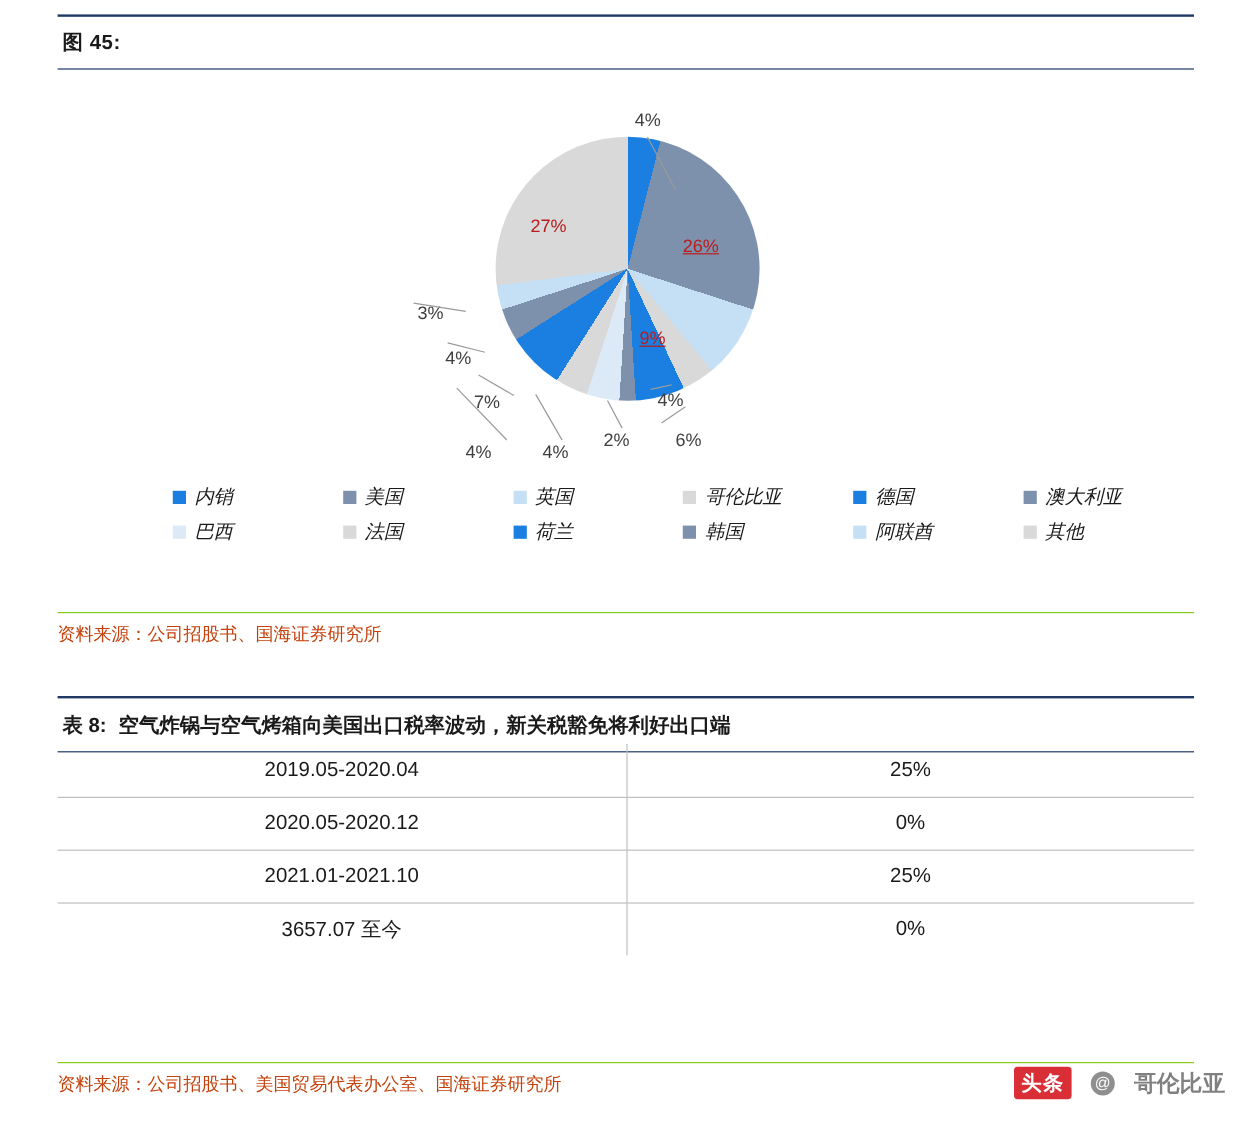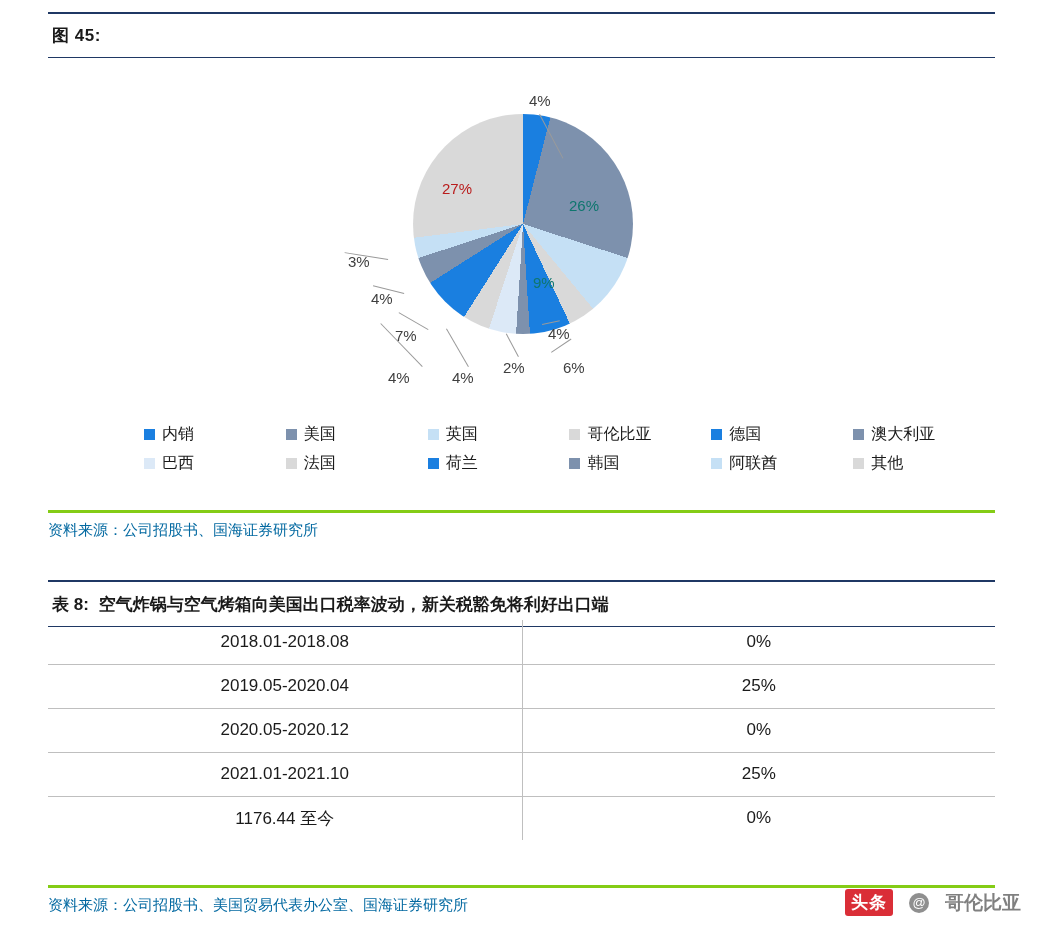--- a/index.html
+++ b/index.html
@@ -50,35 +50,36 @@
   .pie {
     width: 220px; height: 220px;
     border-radius: 50%;
   }
   .slice-label {
     position: absolute;
     font-size: 15px;
     color: #3f3f3f;
     white-space: nowrap;
   }
-  .slice-label.inner { color: #0f766e; }
+  .slice-label.inner { color: #b91c1c; text-decoration: underline; }
   .slice-label.inner-dark { color: #b91c1c; }
 
   .leader {
     position: absolute;
     background: #9a9a9a;
     height: 1px;
     transform-origin: 0 0;
   }
 
   
   .legend {
     position: absolute;
-    left: 48px; top: 424px;
+    left: 48px; top: 404px;
     width: 947px;
+    font-style: italic;
   }
   .legend-row {
     display: flex;
     margin-bottom: 8px;
     padding-left: 96px;
   }
   .legend-item {
     display: flex;
     align-items: center;
     width: 144px;
@@ -90,23 +91,23 @@
     flex: 0 0 auto;
   }
   .legend-text { white-space: nowrap; }
 
   
   .source-line {
     position: absolute;
     left: 48px;
     width: 947px;
     font-size: 15px;
-    color: #0369a1;
+    color: #c2410c;
     padding-top: 8px;
-    border-top: 3px solid #84cc16;
+    border-top: 1px solid #84cc16;
   }
   #src1 { top: 510px; }
   #src2 { top: 885px; }
 
   
   .tbl-title-bar {
     position: absolute;
     left: 48px; top: 580px; width: 947px;
     border-top: 2px solid #1f3864;
     border-bottom: 1px solid #1f3864;
@@ -288,37 +289,33 @@
 <div class="source-line" id="src1">资料来源：公司招股书、国海证券研究所</div>
 
 <div class="tbl-title-bar">
   <span class="tbl-title-label">表 8:</span>
   <span class="tbl-title-text">空气炸锅与空气烤箱向美国出口税率波动，新关税豁免将利好出口端</span>
 </div>
 
 <table class="data-table">
   <tbody>
     <tr>
-      <td class="period">2018.01-2018.08</td>
-      <td>0%</td>
-    </tr>
-    <tr>
       <td class="period">2019.05-2020.04</td>
       <td>25%</td>
     </tr>
     <tr>
       <td class="period">2020.05-2020.12</td>
       <td>0%</td>
     </tr>
     <tr>
       <td class="period">2021.01-2021.10</td>
       <td>25%</td>
     </tr>
     <tr>
-      <td class="period">1176.44 至今</td>
+      <td class="period">3657.07 至今</td>
       <td>0%</td>
     </tr>
   </tbody>
 </table>
 
 <div class="source-line" id="src2">资料来源：公司招股书、美国贸易代表办公室、国海证券研究所</div>
 
 <div class="watermark">
   <span class="wm-badge">头条</span>
   <span class="wm-at">@</span>

